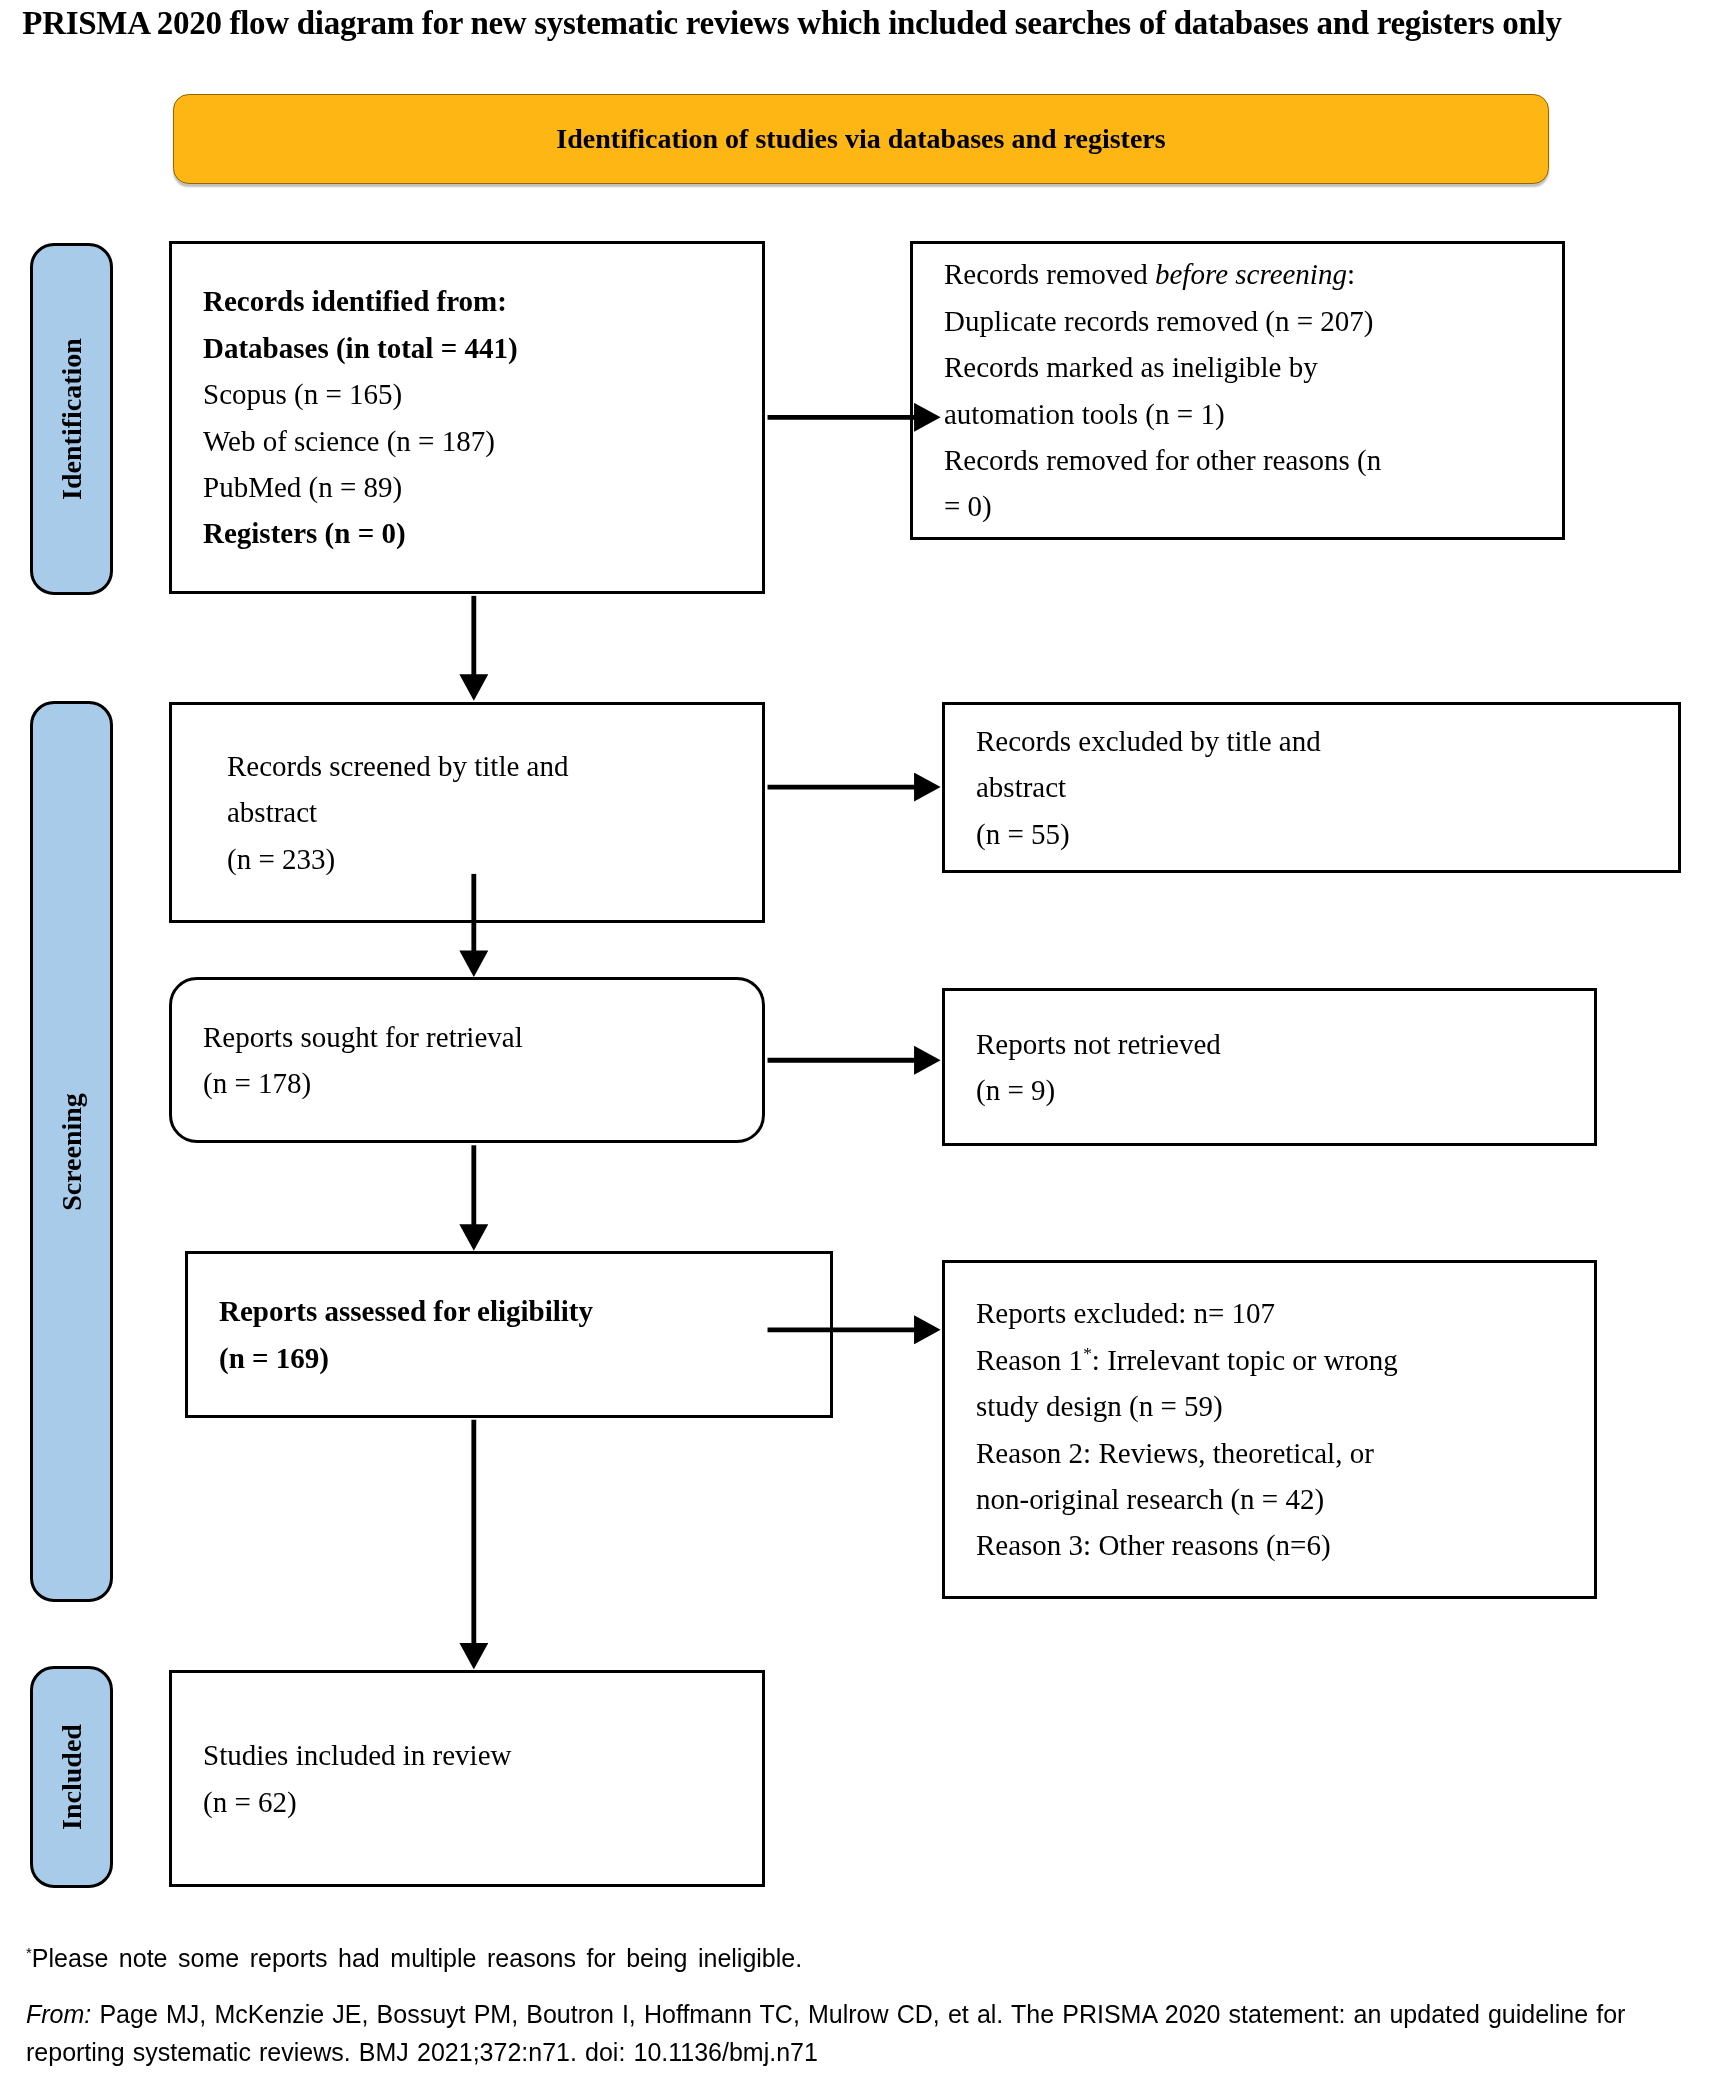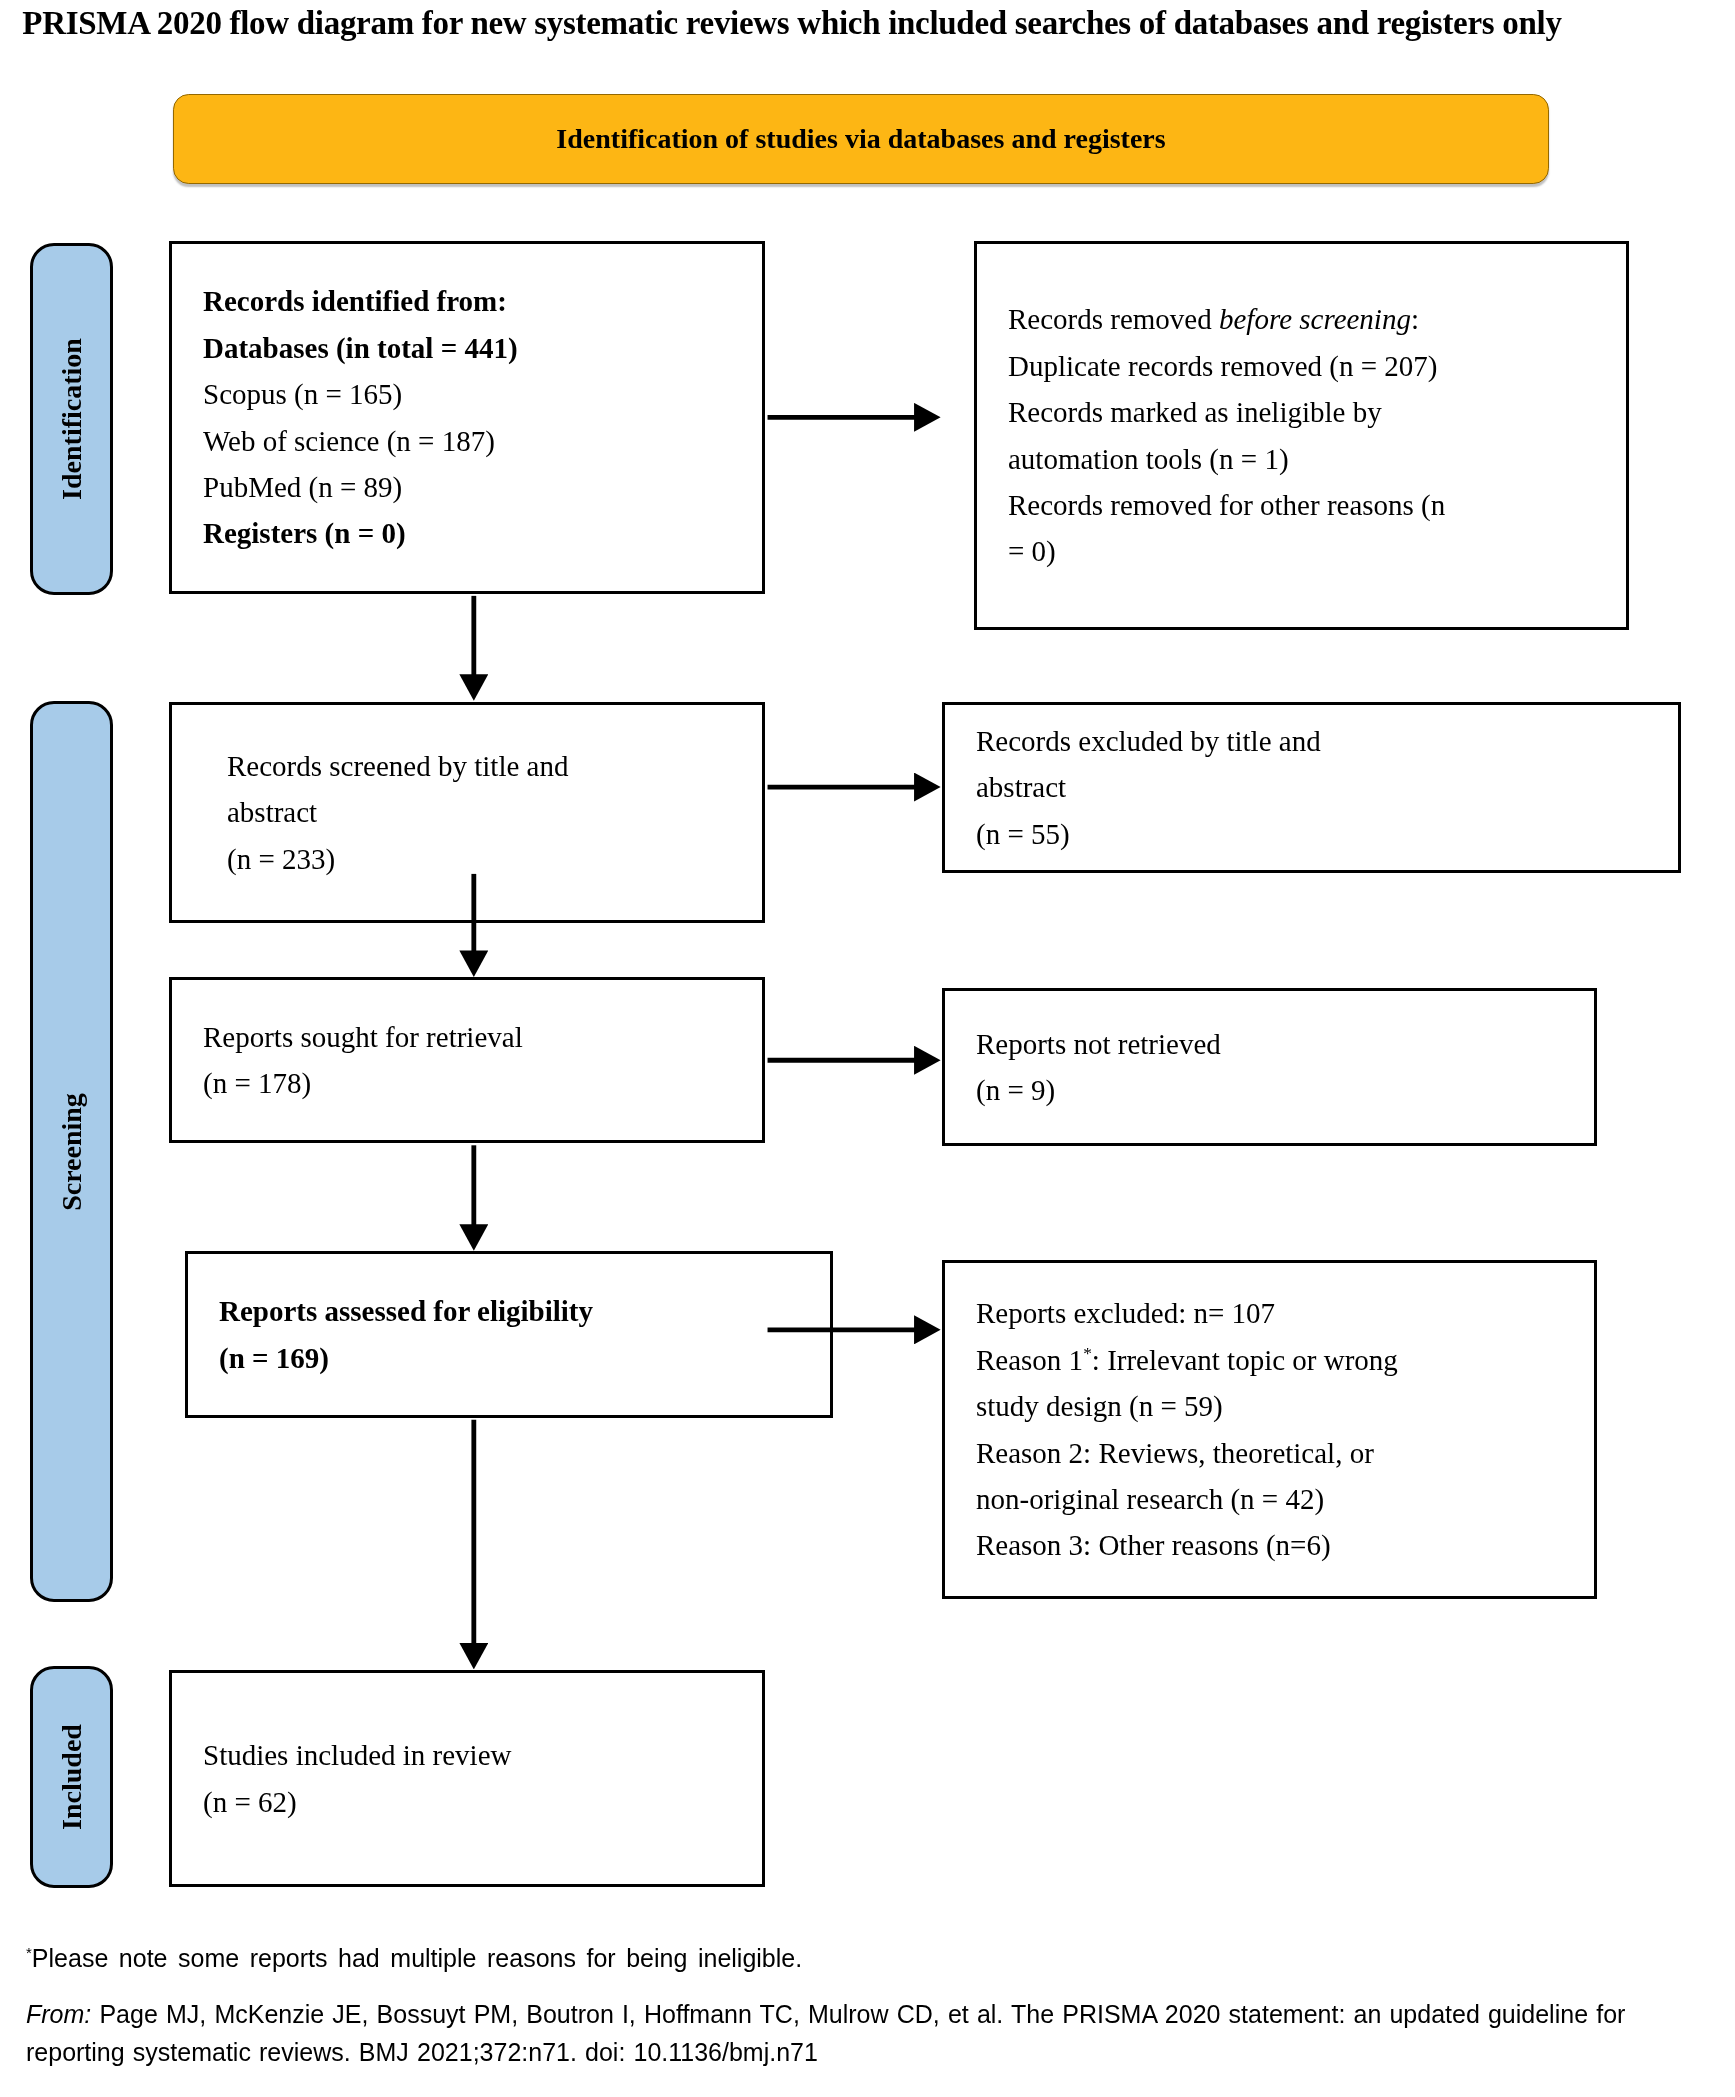--- a/index.html
+++ b/index.html
@@ -103,42 +103,42 @@
   </div>
 
   <div class="box" style="left:160px;top:702px;width:596px;height:221px;padding-left:24px;">
     <div class="box-text">
       <div class="line">Records screened by title and</div>
       <div class="line">abstract</div>
       <div class="line">(n = 233)</div>
     </div>
   </div>
 
-  <div class="box" style="left:160px;top:977px;width:596px;height:166px;">
+  <div class="box" style="left:160px;top:977px;width:596px;height:166px;border-radius:28px;">
     <div class="box-text">
       <div class="line">Reports sought for retrieval</div>
       <div class="line">(n = 178)</div>
     </div>
   </div>
 
   <div class="box" style="left:176px;top:1251px;width:648px;height:167px;font-weight:bold;">
     <div class="box-text">
       <div class="line">Reports assessed for eligibility</div>
       <div class="line">(n = 169)</div>
     </div>
   </div>
 
   <div class="box" style="left:160px;top:1670px;width:596px;height:217px;">
     <div class="box-text">
       <div class="line">Studies included in review</div>
       <div class="line">(n = 62)</div>
     </div>
   </div>
 
-  <div class="box" style="left:965px;top:241px;width:655px;height:389px;font-family:Liberation Serif, serif;">
+  <div class="box" style="left:901px;top:241px;width:655px;height:299px;font-family:Liberation Serif, serif;">
     <div class="box-text">
       <div class="line"><span>Records removed </span><i>before screening</i><span>:</span></div>
       <div class="line">Duplicate records removed (n = 207)</div>
       <div class="line">Records marked as ineligible by</div>
       <div class="line">automation tools (n = 1)</div>
       <div class="line">Records removed for other reasons (n</div>
       <div class="line">= 0)</div>
     </div>
   </div>
 

